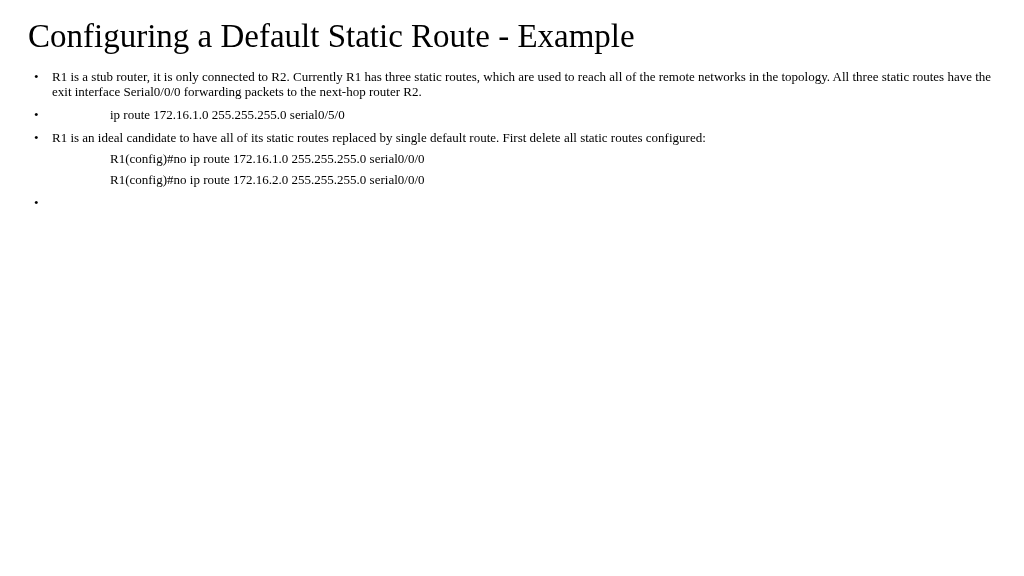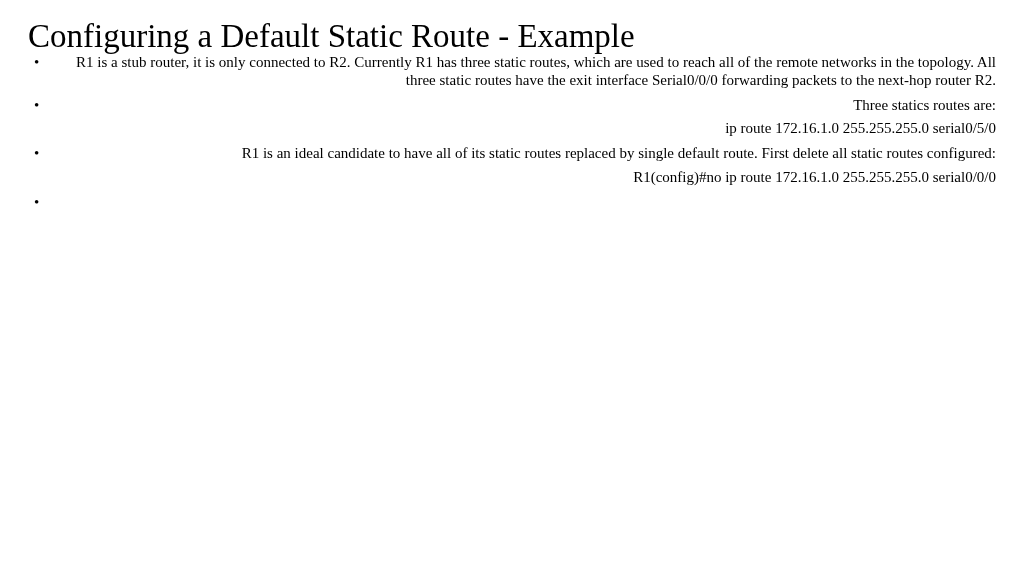--- a/index.html
+++ b/index.html
@@ -11,27 +11,26 @@
       width: 1024px;
       height: 576px;
       background: #ffffff;
       font-family: Georgia, 'Times New Roman', serif;
       color: #000000;
       padding: 18px 28px;
     }
     .title {
       font-size: 33px;
       font-weight: normal;
-      margin-bottom: 0;
+      margin-bottom: 16px;
       line-height: 1.1;
     }
     .content {
-      font-size: 15px;
+      font-size: 13px;
       line-height: 1.15;
-      text-align: right;
     }
     ul {
       list-style: none;
       padding-left: 24px;
     }
     ul > li {
       position: relative;
       margin-bottom: 8px;
     }
     ul > li::before {
@@ -51,27 +50,27 @@
   </style>
 </head>
 <body>
 
 <h1 class="title">Configuring a Default Static Route - Example</h1>
 
 <div class="content">
   <ul>
     <li>R1 is a stub router, it is only connected to R2. Currently R1 has three static routes, which are used to reach all of the remote networks in the topology. All three static routes have the exit interface Serial0/0/0 forwarding packets to the next-hop router R2.</li>
     <li>
-      <span>Three statics routes are:</span>
       <div class="indent">
         <div>ip route 172.16.1.0 255.255.255.0 serial0/5/0</div>
       </div>
     </li>
     <li>
       <span>R1 is an ideal candidate to have all of its static routes replaced by single default route. First delete all static routes configured:</span>
       <div class="indent">
         <div>R1(config)#no ip route 172.16.1.0 255.255.255.0 serial0/0/0</div>
+        <div>R1(config)#no ip route 172.16.2.0 255.255.255.0 serial0/0/0</div>
       </div>
     </li>
     <li>
     </li>
   </ul>
 </div>
 
 </body></html>

